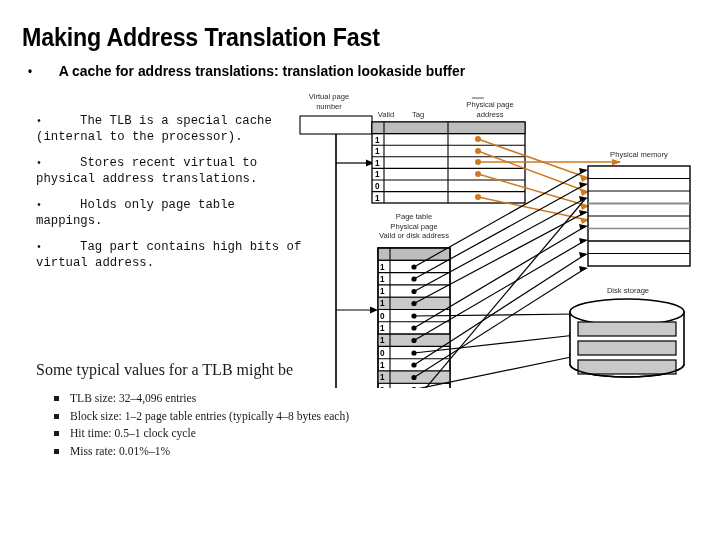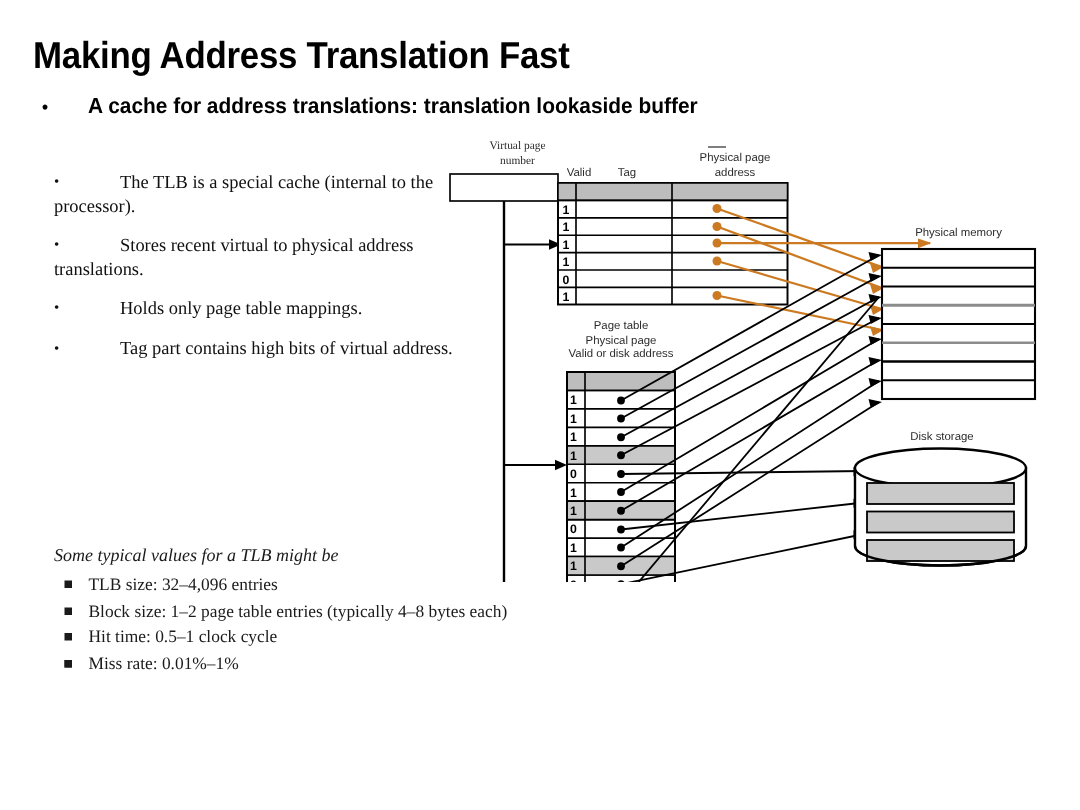--- a/index.html
+++ b/index.html
@@ -55,21 +55,21 @@
     font-size: 12px;
     vertical-align: top;
   }
 
   
   #body-text {
     position: absolute;
     left: 36px;
     top: 114px;
     width: 268px;
-    font-family: Liberation Serif, serif;
+    font-family: Liberation Mono, monospace;
     font-size: 12.3px;
     line-height: 15.5px;
     color: #111111;
   }
   #body-text .para {
     margin-bottom: 11px;
     text-indent: 0;
   }
   #body-text .para .bdot {
     display: inline-block;
@@ -81,27 +81,26 @@
   
   #typical {
     position: absolute;
     left: 36px;
     top: 362px;
     width: 330px;
     font-family: "Liberation Serif", serif;
     color: #1a1a1a;
   }
   #typical .tv-head {
-    font-size: 12px;
+    font-size: 16px;
     line-height: 16px;
     margin-bottom: 3px;
-    font-style: italic;
   }
   #typical ul {
-    margin: 1px;
+    margin: 12px;
     padding: 0;
     list-style: none;
   }
   #typical li {
     font-size: 11.6px;
     line-height: 17.5px;
     padding-left: 22px;
     position: relative;
     white-space: nowrap;
   }
@@ -345,21 +344,21 @@
         <rect x="290" y="253" width="98" height="14" fill="#c9c9c9" stroke="#000" stroke-width="1.2"></rect>
         <rect x="290" y="272" width="98" height="14" fill="#c9c9c9" stroke="#000" stroke-width="1.2"></rect>
         <path d="M 282 276 A 57 13 0 0 0 396 276" fill="none" stroke="#000" stroke-width="1.6"></path>
       </g>
 
       <g stroke="#555" stroke-width="1">
         <line x1="184" y1="10" x2="196" y2="10"></line>
       </g>
     </svg>
 
-    <div class="dg-label" style="left:24px; top:4px; width:66px;font-family:Liberation Serif, serif;">
+    <div class="dg-label" style="left:8px; top:4px; width:66px;">
       <span>Virtual page</span><br>
       <span>number</span>
     </div>
 
     <div class="dg-label" style="left:84px; top:22px; width:28px;">Valid</div>
     <div class="dg-label" style="left:116px; top:22px; width:28px;">Tag</div>
 
     <div class="dg-label" style="left:166px; top:12px; width:72px;">
       <span>Physical page</span><br>
       <span>address</span>

